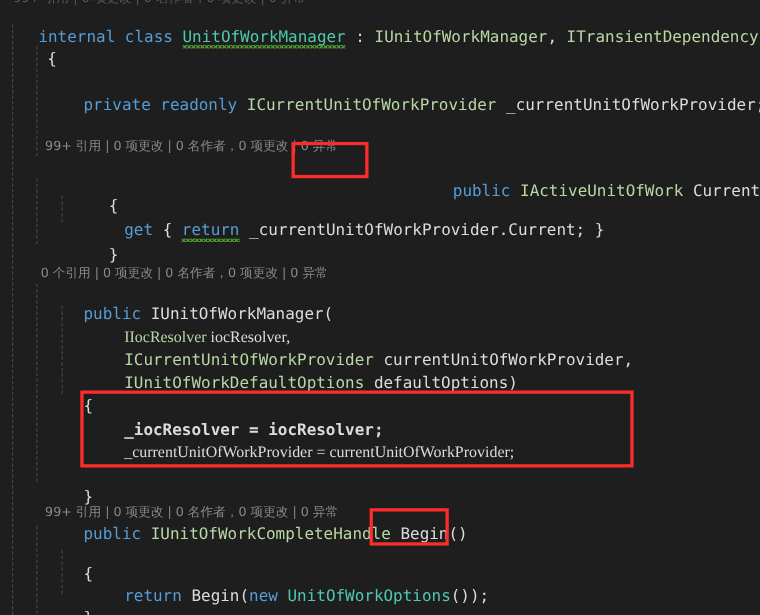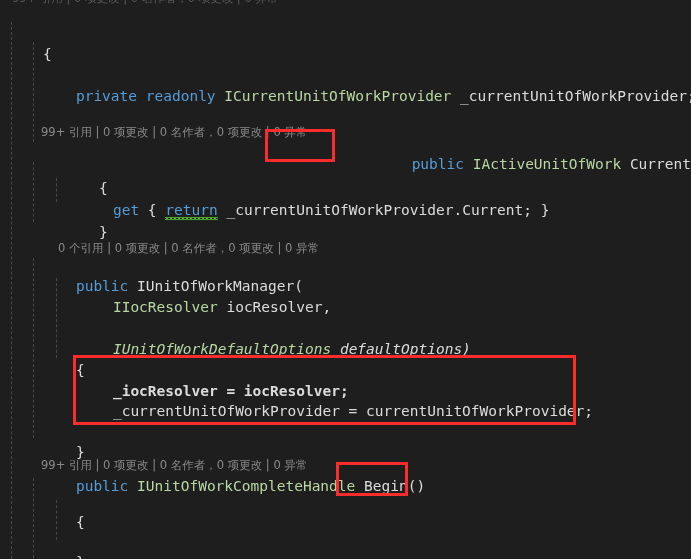--- a/index.html
+++ b/index.html
@@ -100,91 +100,100 @@
   <div class="guide" style="left:33px; top:42px; height:100px;"></div>
   <div class="guide" style="left:33px; top:162px; height:60px;"></div>
   <div class="guide" style="left:33px; top:258px; height:180px;"></div>
   <div class="guide" style="left:33px; top:478px; height:80px;"></div>
   <div class="guide" style="left:56px; top:178px; height:24px;"></div>
   <div class="guide" style="left:56px; top:278px; height:80px;"></div>
   <div class="guide" style="left:56px; top:500px; height:40px;"></div>
 
   <div class="codelens" style="top:-10px; left:12px; color:#5a5a5a;">99+ 引用 | 0 项更改 | 0 名作者，0 项更改 | 0 异常</div>
 
+  <div class="line" style="top:4px;">
+    <span class="code"><span class="kw">internal</span><span class="plain"> </span><span class="kw">class</span><span class="plain"> </span><span class="type squiggle">UnitOfWorkManager</span><span class="plain"> : </span><span class="iface">IUnitOfWorkManager</span><span class="plain">, </span><span class="iface">ITransientDependency</span></span>
+  </div>
 
   <div class="line" style="top:24px;">
     <span class="code brace" style="padding-left:8px;">{</span>
   </div>
 
 
   <div class="line" style="top:66px;">
     <span class="code" style="padding-left:41px;"><span class="kw">private</span><span class="plain"> </span><span class="kw">readonly</span><span class="plain"> </span><span class="iface">ICurrentUnitOfWorkProvider</span><span class="plain"> _currentUnitOfWorkProvider;</span></span>
   </div>
 
 
   <div class="codelens" style="top:124px; left:41px;">99+ 引用 | 0 项更改 | 0 名作者，0 项更改 | 0 异常</div>
 
-  <div class="line" style="top:134px;text-align:right;">
+  <div class="line" style="top:144px;text-align:right;">
     <span class="code" style="padding-left:41px;"><span class="kw">public</span><span class="plain"> </span><span class="iface">IActiveUnitOfWork</span><span class="plain"> </span><span class="plain">Current</span></span>
   </div>
 
   <div class="line" style="top:158px;">
     <span class="code brace" style="padding-left:64px;">{</span>
   </div>
 
   <div class="line" style="top:180px;">
     <span class="code" style="padding-left:78px;"><span class="kw">get</span><span class="brace"> { </span><span class="kw squiggle">return</span><span class="plain"> _currentUnitOfWorkProvider.Current; </span><span class="brace">}</span></span>
   </div>
 
   <div class="line" style="top:202px;">
     <span class="code brace" style="padding-left:64px;">}</span>
   </div>
 
-  <div class="codelens" style="top:240px; left:58px;">0 个引用 | 0 项更改 | 0 名作者，0 项更改 | 0 异常</div>
+  <div class="codelens" style="top:240px; left:37px;">0 个引用 | 0 项更改 | 0 名作者，0 项更改 | 0 异常</div>
 
   <div class="line" style="top:256px;">
     <span class="code" style="padding-left:41px;"><span class="kw">public</span><span class="plain"> </span><span class="plain">IUnitOfWorkManager(</span></span>
   </div>
 
   <div class="line" style="top:277px;">
-    <span class="code" style="padding-left:78px;"><span class="iface">IIocResolver</span><span class="plain"> iocResolver,</span></span>
-  </div>
-
+    <span class="code" style="padding-left:78px;font-family:Liberation Serif, serif;"><span class="iface">IIocResolver</span><span class="plain"> iocResolver,</span></span>
+  </div>
+
+  <div class="line" style="top:298px;">
+    <span class="code" style="padding-left:78px;"><span class="iface">ICurrentUnitOfWorkProvider</span><span class="plain"> currentUnitOfWorkProvider,</span></span>
+  </div>
 
   <div class="line" style="top:319px;">
-    <span class="code" style="padding-left:78px;font-style:italic;"><span class="iface">IUnitOfWorkDefaultOptions</span><span class="plain"> defaultOptions)</span></span>
+    <span class="code" style="padding-left:78px;"><span class="iface">IUnitOfWorkDefaultOptions</span><span class="plain"> defaultOptions)</span></span>
   </div>
 
   <div class="line" style="top:340px;">
     <span class="code brace" style="padding-left:41px;">{</span>
   </div>
 
   <div class="line" style="top:361px;font-weight:bold;">
     <span class="code plain" style="padding-left:78px;">_iocResolver = iocResolver;</span>
   </div>
 
   <div class="line" style="top:381px;">
-    <span class="code plain" style="padding-left:78px;">_currentUnitOfWorkProvider = currentUnitOfWorkProvider;</span>
+    <span class="code plain" style="padding-left:78px;font-family:Liberation Serif, serif;">_currentUnitOfWorkProvider = currentUnitOfWorkProvider;</span>
   </div>
 
 
   <div class="line" style="top:422px;">
     <span class="code brace" style="padding-left:41px;">}</span>
   </div>
 
   <div class="codelens" style="top:457px; left:41px;">99+ 引用 | 0 项更改 | 0 名作者，0 项更改 | 0 异常</div>
 
   <div class="line" style="top:456px;">
     <span class="code" style="padding-left:41px;"><span class="kw">public</span><span class="plain"> </span><span class="iface">IUnitOfWorkCompleteHandle</span><span class="plain"> </span><span class="plain">Begin()</span></span>
   </div>
 
   <div class="line" style="top:492px;">
     <span class="code brace" style="padding-left:41px;">{</span>
   </div>
 
+  <div class="line" style="top:512px;">
+    <span class="code" style="padding-left:78px;"><span class="kw">return</span><span class="plain"> Begin(</span><span class="kw">new</span><span class="type"> UnitOfWorkOptions</span><span class="plain">());</span></span>
+  </div>
 
   <div class="line" style="top:532px;">
     <span class="code brace" style="padding-left:41px;">}</span>
   </div>
 
   <div class="annbox" style="left:265px; top:129px; width:70px; height:33px;"></div>
 
   <div class="annbox" style="left:73px; top:355px; width:503px; height:70px;"></div>
 
   <div class="annbox" style="left:336px; top:462px; width:72px; height:34px;"></div>

